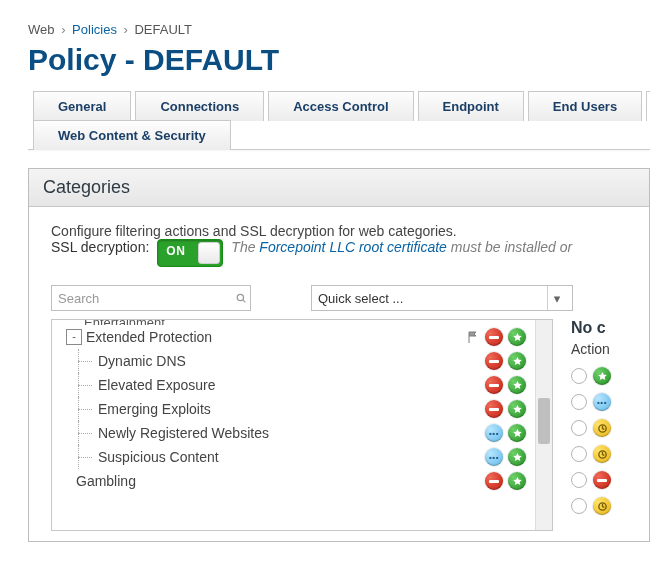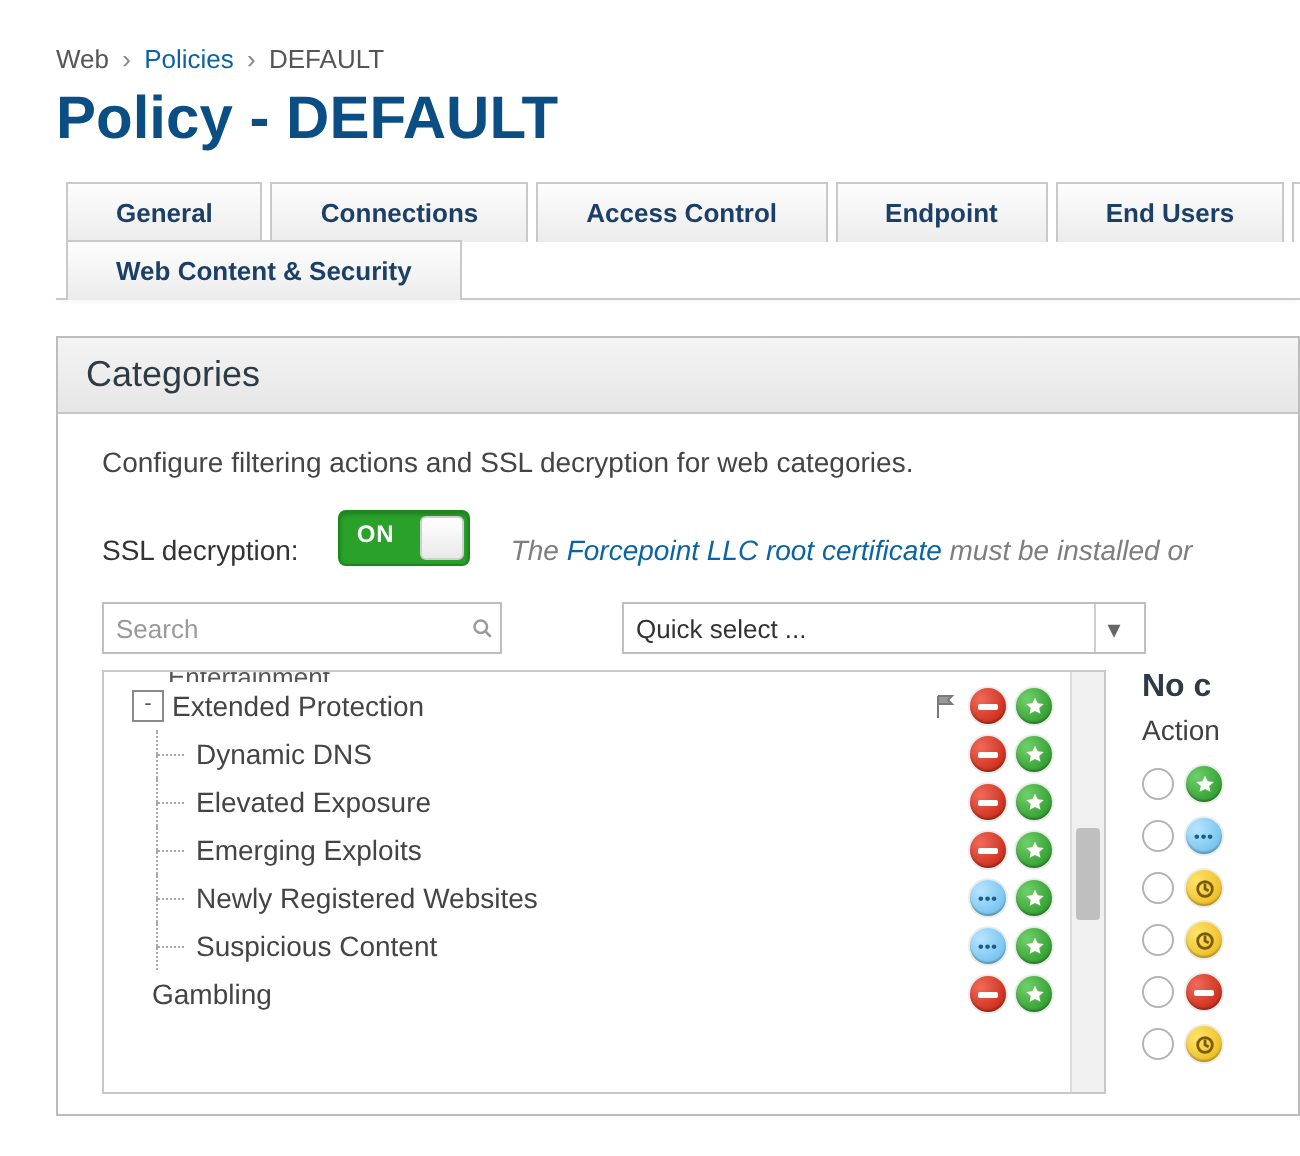--- a/index.html
+++ b/index.html
@@ -10,22 +10,22 @@
   h1{font-family:Liberation Sans, sans-serif;color:#0a4e84;font-size:30px;font-weight:700;margin:6px 0 14px 0;letter-spacing:0}
   .tabs{margin-left:5px}
   .tabrow{display:flex}
   .tab{border:1px solid #c9c9c9;background:linear-gradient(#fdfdfd,#ececec);padding:7px 24px;color:#1b3f66;font-weight:700;font-size:13px;margin-right:4px;border-bottom:0;white-space:nowrap;font-family:"Segoe UI",Arial,sans-serif;cursor:pointer}
   .tab.active{background:#fff;color:#1176c9}
   .tabrow2{margin-top:-1px}
   .tabline{border-top:1px solid #c9c9c9;margin-top:-1px;box-shadow:0 1px 2px rgba(0,0,0,.06)}
   .panel{margin:18px 0 0 0;border:1px solid #bdbdbd}
   .panelhead{background:linear-gradient(#f4f4f4,#e6e6e6);border-bottom:1px solid #c7c7c7;padding:8px 14px;font-family:"Segoe UI",Arial,sans-serif;font-size:18px;font-weight:400;color:#2f3b44}
   .panelbody{padding:16px 18px 10px 22px;background:#fff}
-  .desc{color:#444;font-size:14px;margin-bottom:16px}
-  .sslrow{display:flex;align-items:flex-end;gap:20px;margin-bottom:18px}
+  .desc{color:#444;font-size:14px;}
+  .sslrow{display:flex;align-items:flex-start;gap:8px;margin-bottom:18px}
   .ssll{color:#333;font-size:14px}
   .toggle{width:64px;height:26px;border:1px solid #178a17;border-radius:4px;background:#2aa12a;position:relative;box-shadow:inset 0 1px 2px rgba(0,0,0,.25)}
   .toggle .on{position:absolute;left:8px;top:4px;color:#fff;font-weight:700;font-size:12px;letter-spacing:.5px}
   .toggle .knob{position:absolute;right:2px;top:2px;width:20px;height:20px;border-radius:3px;background:linear-gradient(#fff,#e9e9e9);border:1px solid #cfcfcf}
   .hint{color:#7e7e7e;font-style:italic;font-size:14px}
   .hint a{font-style:italic}
   .ctrls{display:flex;margin-bottom:8px}
   .search{width:190px;height:24px;border:1px solid #bfbfbf;display:flex;align-items:center;padding:0 4px;color:#888}
   .search input{border:0;outline:0;flex:1;font-size:13px;color:#333;background:transparent}
   .search input::placeholder{color:#999}

